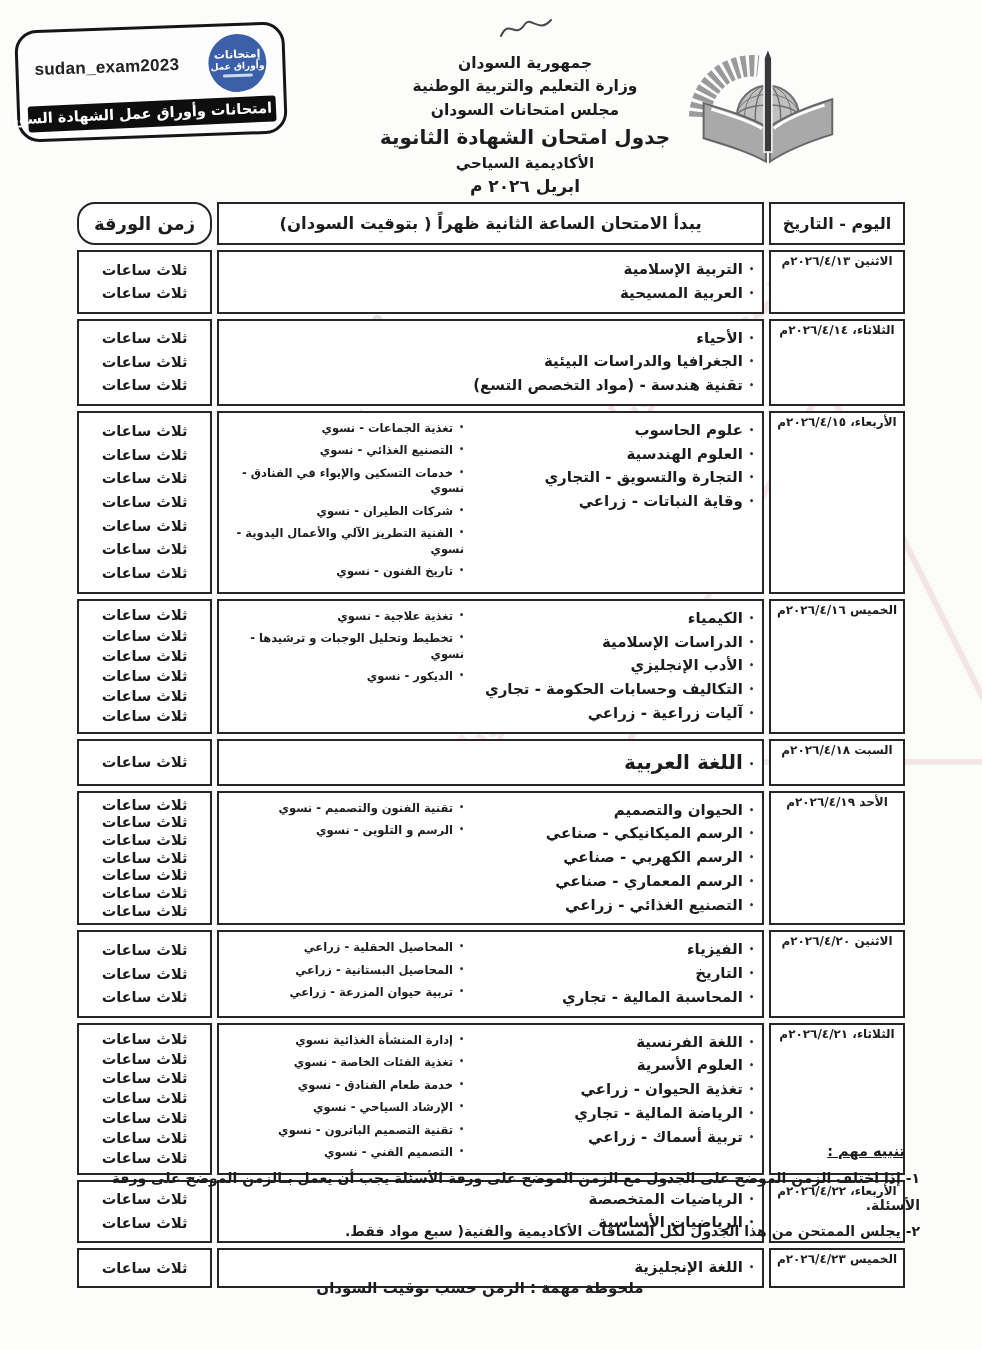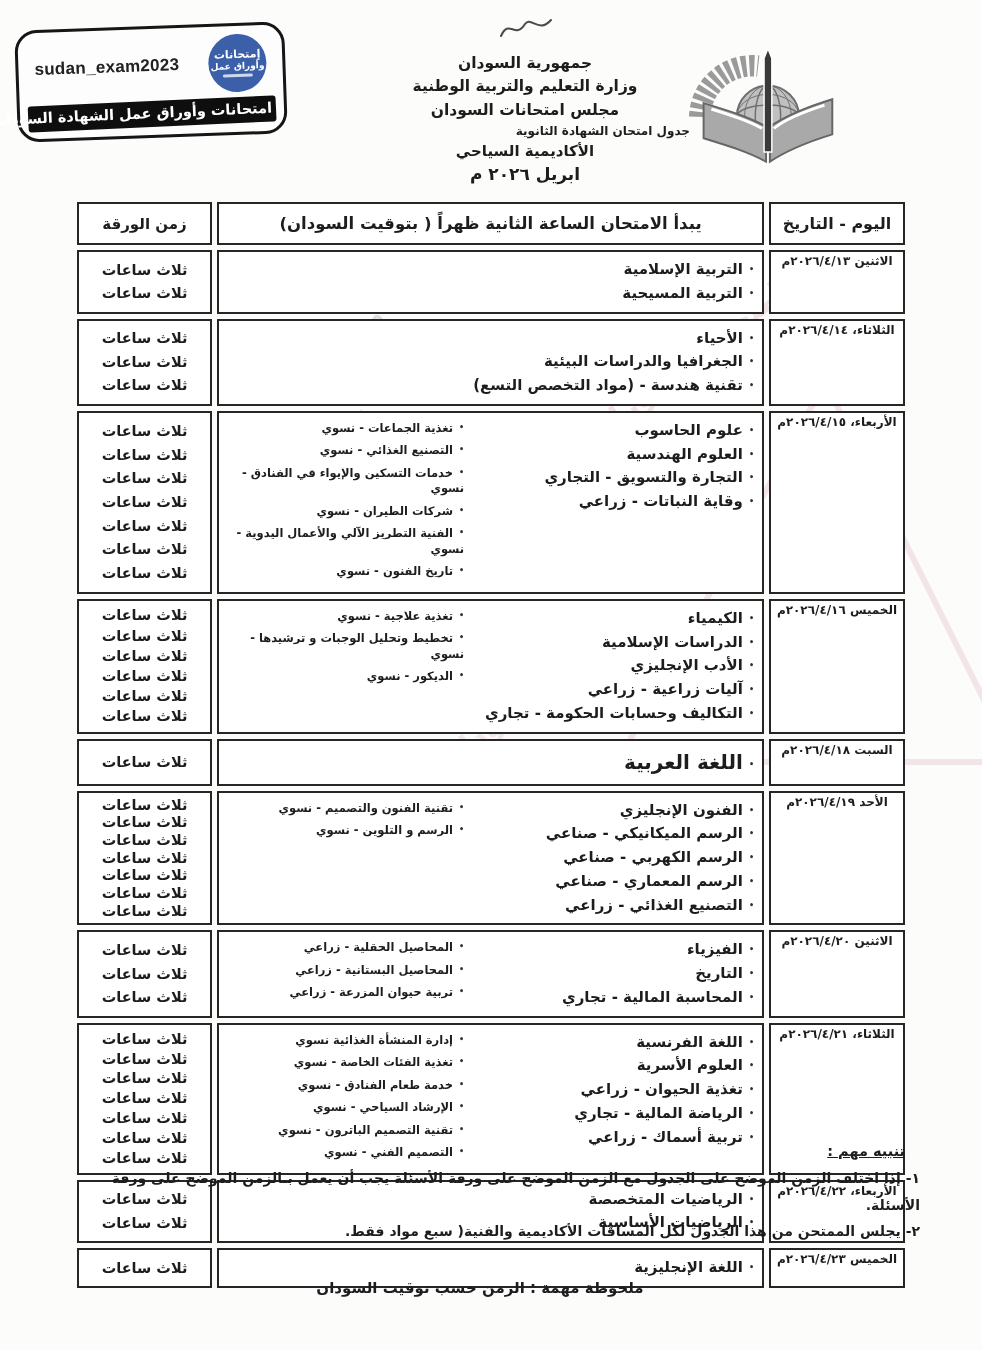--- a/index.html
+++ b/index.html
@@ -17,42 +17,42 @@
   .badge-circle .l3{width:30px;height:3px;background:#cfd9ee;border-radius:2px;margin-top:3px;}
   .badge-banner{background:#0e0e0e;color:#fff;font-size:14.5px;font-weight:700;text-align:center;
                 padding:4px 4px 6px;border-radius:3px;transform:rotate(-.6deg);white-space:nowrap;}
   
   .hdr{position:absolute;left:360px;top:14px;width:330px;text-align:center;font-weight:700;}
   .hdr .squig{display:block;margin:0 auto 2px;}
   .hdr .hl{line-height:1.5;}
   .h1{font-size:15.5px;margin-top:12px;}
   .h2{font-size:15.5px;}
   .h3{font-size:15.5px;}
-  .h4{font-size:12px;letter-spacing:.5px;text-align:right;}
+  .h4{font-size:20px;letter-spacing:.5px;}
   .h5{font-size:15px;}
   .h6{font-size:17px;}
   
   .emblem{position:absolute;left:688px;top:44px;}
   
   .wm{position:absolute;pointer-events:none;font-weight:700;white-space:nowrap;}
   .wm-handle{left:300px;top:500px;font-family:"Liberation Sans",sans-serif;font-size:26px;letter-spacing:3px;
              color:rgba(145,145,165,.30);transform:rotate(-70deg);transform-origin:left top;}
   .wm-ar1{left:520px;top:470px;font-size:30px;color:rgba(205,130,145,.20);transform:rotate(-38deg);transform-origin:left top;}
   .wm-ar2{left:420px;top:760px;font-size:30px;color:rgba(205,130,145,.17);transform:rotate(-38deg);transform-origin:left top;}
   .wm-stamp{left:468px;top:438px;width:92px;height:92px;border:10px solid rgba(110,135,200,.13);border-radius:50%;}
   .wm-tri{left:600px;top:370px;}
   
   .tbl{position:absolute;left:77px;top:202px;width:828px;}
   .t-row{display:grid;grid-template-columns:136px 547px 135px;column-gap:5px;margin-bottom:5px;}
   .cell{background:#fff;border:2px solid #262626;box-sizing:border-box;}
   .c-date{display:flex;justify-content:center;font-size:12px;font-weight:700;padding:2px;white-space:nowrap;}
   .c-head{display:flex;align-items:center;justify-content:center;font-weight:700;text-align:center;}
   .hd-day{font-size:16px;}
   .hd-exam{font-size:16.5px;padding:10px 6px;text-align:right;}
-  .hd-time{font-size:15px;}
+  .hd-time{font-size:18px;border-radius:18px;}
   .c-sub{display:flex;flex-direction:row;padding:5px 8px;}
   .m-list{width:55%;}
   .s-list{width:45%;padding-top:3px;}
   .m-item{font-size:15px;font-weight:700;line-height:1.45;margin:2px 0;text-align:right;}
   .m-item.big{font-size:20px;}
   .s-item{font-size:11.5px;font-weight:700;line-height:1.35;margin:0 0 7px;text-align:right;}
   .bullet{font-size:8px;vertical-align:2px;margin-left:6px;color:#333;}
   .c-time{display:flex;flex-direction:column;justify-content:space-evenly;align-items:center;padding:3px 2px;}
   .dur{font-size:14.5px;font-weight:700;line-height:1.15;white-space:nowrap;}
   
@@ -119,21 +119,21 @@
       <div class="cell c-head hd-time">زمن الورقة</div>
     </div>
     <div>
         <div class="t-row">
           <div class="cell c-date">
             <span>الاثنين ٢٠٢٦/٤/١٣م</span>
           </div>
           <div class="cell c-sub">
             <div class="m-list">
               <div class="m-item"><span class="bullet">•</span><span>التربية الإسلامية</span></div>
-              <div class="m-item"><span class="bullet">•</span><span>التربية المسيحية</span></div>
+              <div class="m-item"><span class="bullet">•</span><span>العربية المسيحية</span></div>
             </div>
             <div class="s-list"></div>
           </div>
           <div class="cell c-time">
             <div class="dur">ثلاث ساعات</div>
             <div class="dur">ثلاث ساعات</div>
           </div>
         </div>
         <div class="t-row">
           <div class="cell c-date">
@@ -185,22 +185,22 @@
         </div>
         <div class="t-row">
           <div class="cell c-date">
             <span>الخميس ٢٠٢٦/٤/١٦م</span>
           </div>
           <div class="cell c-sub">
             <div class="m-list">
               <div class="m-item"><span class="bullet">•</span><span>الكيمياء</span></div>
               <div class="m-item"><span class="bullet">•</span><span>الدراسات الإسلامية</span></div>
               <div class="m-item"><span class="bullet">•</span><span>الأدب الإنجليزي</span></div>
+              <div class="m-item"><span class="bullet">•</span><span>التكاليف وحسابات الحكومة - تجاري</span></div>
               <div class="m-item"><span class="bullet">•</span><span>آليات زراعية - زراعي</span></div>
-              <div class="m-item"><span class="bullet">•</span><span>التكاليف وحسابات الحكومة - تجاري</span></div>
             </div>
             <div class="s-list">
               <div class="s-item"><span class="bullet">•</span><span>تغذية علاجية - نسوي</span></div>
               <div class="s-item"><span class="bullet">•</span><span>تخطيط وتحليل الوجبات و ترشيدها - نسوي</span></div>
               <div class="s-item"><span class="bullet">•</span><span>الديكور - نسوي</span></div>
             </div>
           </div>
           <div class="cell c-time">
             <div class="dur">ثلاث ساعات</div>
             <div class="dur">ثلاث ساعات</div>
@@ -223,21 +223,21 @@
           <div class="cell c-time">
             <div class="dur">ثلاث ساعات</div>
           </div>
         </div>
         <div class="t-row">
           <div class="cell c-date">
             <span>الأحد ٢٠٢٦/٤/١٩م</span>
           </div>
           <div class="cell c-sub">
             <div class="m-list">
-              <div class="m-item"><span class="bullet">•</span><span>الفنون الإنجليزي</span></div>
+              <div class="m-item"><span class="bullet">•</span><span>الحيوان والتصميم</span></div>
               <div class="m-item"><span class="bullet">•</span><span>الرسم الميكانيكي - صناعي</span></div>
               <div class="m-item"><span class="bullet">•</span><span>الرسم الكهربي - صناعي</span></div>
               <div class="m-item"><span class="bullet">•</span><span>الرسم المعماري - صناعي</span></div>
               <div class="m-item"><span class="bullet">•</span><span>التصنيع الغذائي - زراعي</span></div>
             </div>
             <div class="s-list">
               <div class="s-item"><span class="bullet">•</span><span>تقنية الفنون والتصميم - نسوي</span></div>
               <div class="s-item"><span class="bullet">•</span><span>الرسم و التلوين - نسوي</span></div>
             </div>
           </div>

